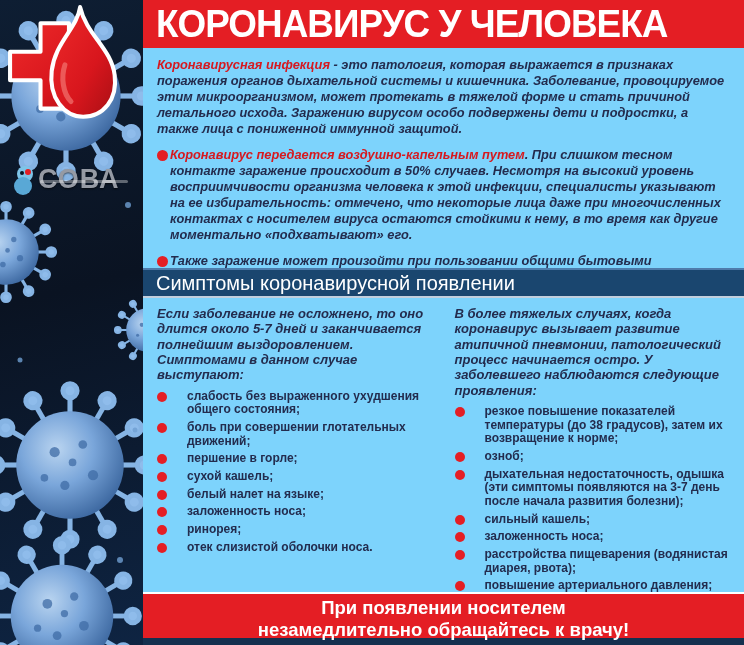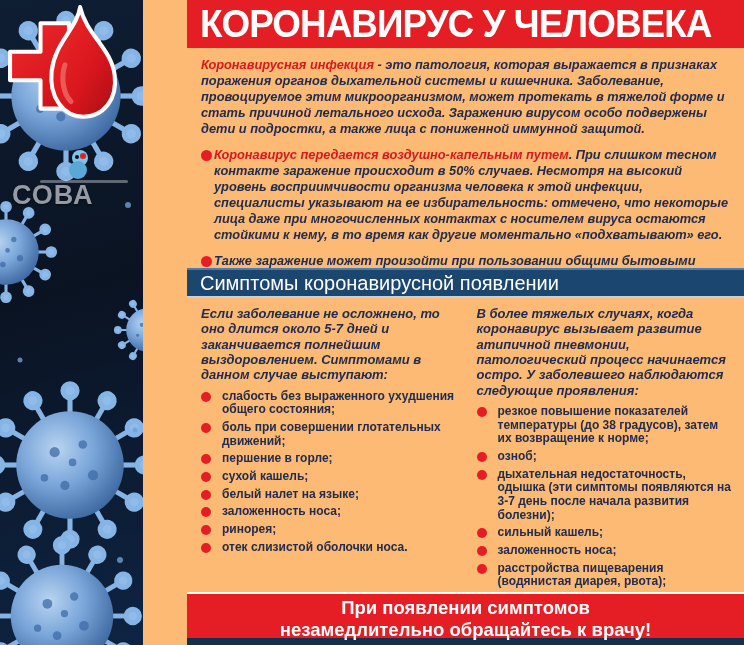--- a/index.html
+++ b/index.html
@@ -13,29 +13,29 @@
     overflow: hidden;
   }
   
   .sidebar {
     position: absolute; left:0; top:0; bottom:0; width:143px;
     background: linear-gradient(165deg,#0e1e33 0%,#0a1322 45%,#0e2442 100%);
     overflow: hidden;
   }
   .sidebar svg.decor { position:absolute; left:0; top:0; }
   .logo-badge { position:absolute; left:6px; top:2px; width:132px; height:132px; z-index:3; }
-  .sova { position:absolute; left:12px; top:148px; z-index:3; display:flex; align-items:flex-end;flex-direction:column; }
+  .sova { position:absolute; left:12px; top:164px; z-index:3; display:flex; align-items:flex-start; }
   .sova-text {
     font-size: 27px; font-weight: bold; color:#959aa4; letter-spacing:1px;
     text-shadow: 0 1px 2px rgba(0,0,0,.6);
   }
   .sova-tagline { position:absolute; left:40px; top:180px; width:88px; height:3px;
     background: rgba(255,255,255,.35); border-radius:2px; z-index:3; }
   
-  .content { position:absolute; left:143px; top:0; width:601px; height:645px; background:#fdba74;padding-left:44px; }
+  .content { position:absolute; left:143px; top:0; width:601px; height:645px; background:#7dd3fc; }
   .title-banner {
     height:48px; background:#e41e24; display:flex; align-items:center;
     padding-left:13px; overflow:hidden;
   }
   .title-banner h1 {
     color:#fff; font-size:38px; font-weight:bold; letter-spacing:-1px;
     white-space:nowrap; transform: scaleX(.97); transform-origin:left center;
   }
   .intro-section { height:220px; padding:9px 12px 0 14px; overflow:hidden; }
   .intro-section p, .intro-section li {
@@ -53,21 +53,21 @@
     font-size:20px; font-weight:400; line-height:27px; padding-left:13px;
     border-top:2px solid #4e7bab; border-bottom:2px solid #c2cfdd;
   }
   .columns { display:flex; height:294px; padding:8px 10px 0 14px; gap:18px; overflow:hidden; }
   .col { flex:1; }
   .col .col-intro {
     font-style: italic; font-weight:600; font-size:13px; line-height:1.18;
     color:#232c4e; margin-bottom:7px;
   }
   .col ul { list-style:none; }
-  .col li { display:flex; gap:11px; margin-bottom:4px; font-size:12px; line-height:1.14;
+  .col li { display:flex; gap:20px; margin-bottom:4px; font-size:12px; line-height:1.14;
     font-weight:600; color:#232c4e; }
   .col .dot { width:10px; height:10px; margin-top:2px; }
   .footer-gap { height:2px; background:#fff; }
   .warning-banner {
     height:44px; background:#e41e24; color:#fff; text-align:center;
     font-weight:bold; font-size:18.5px; line-height:1.18; padding-top:3px;
   }
   .bottom-strip { height:7px; background:#14304f; }
 </style>
 </head>
@@ -284,18 +284,18 @@
               <span class="dot"></span>
               <span>повышение артериального давления;</span>
             </li>
 
         </ul>
       </div>
     </section>
 
     <div class="footer-gap"></div>
     <footer class="warning-banner">
-      <div>При появлении симптомов</div>
+      <div>При появлении носителем</div>
       <div>незамедлительно обращайтесь к врачу!</div>
     </footer>
     <div class="bottom-strip"></div>
   </main>
 </div>
 
 </body></html>

